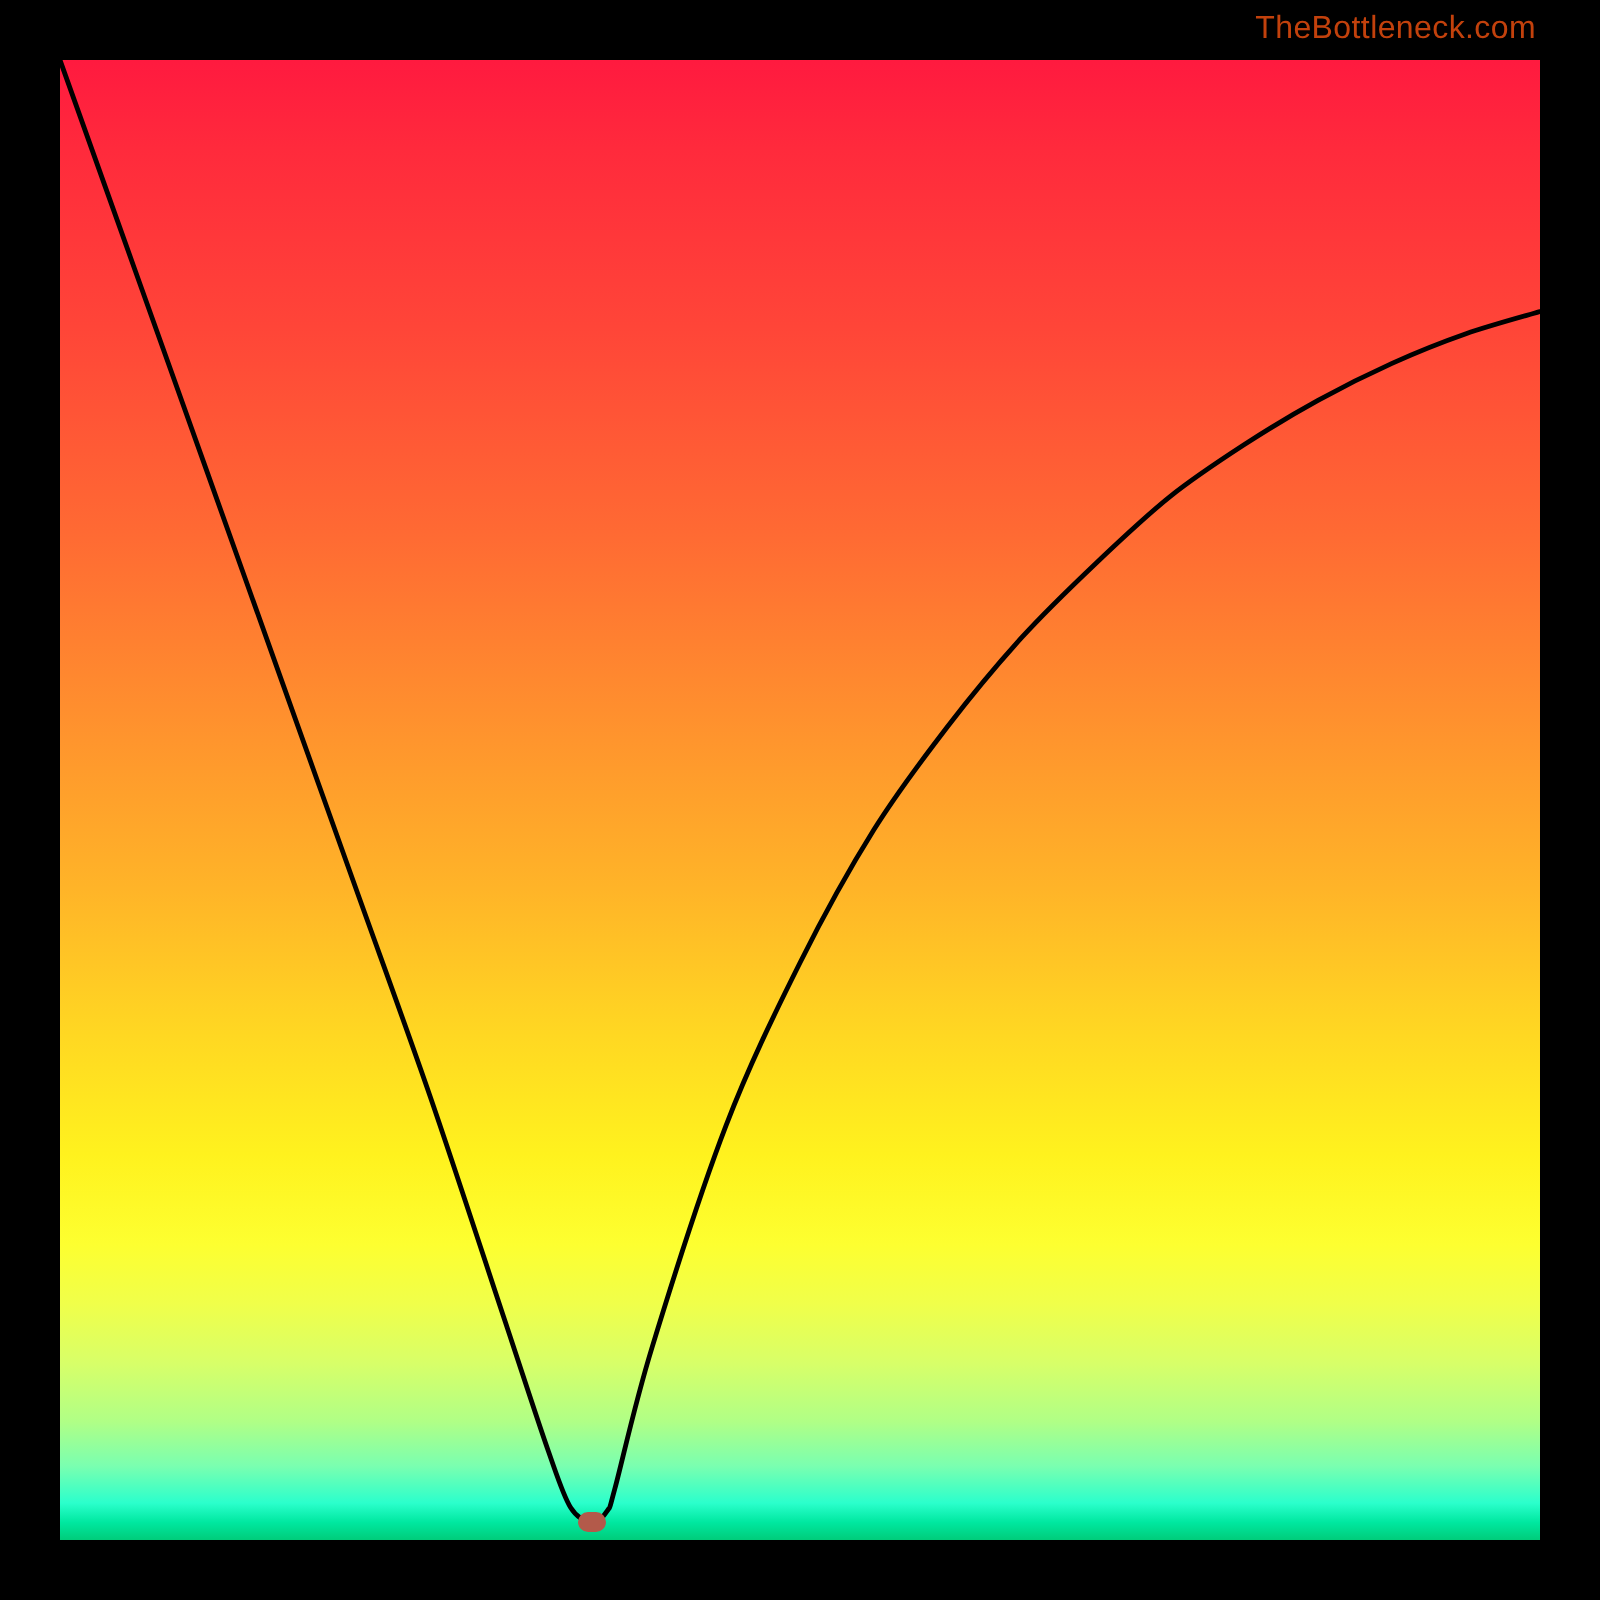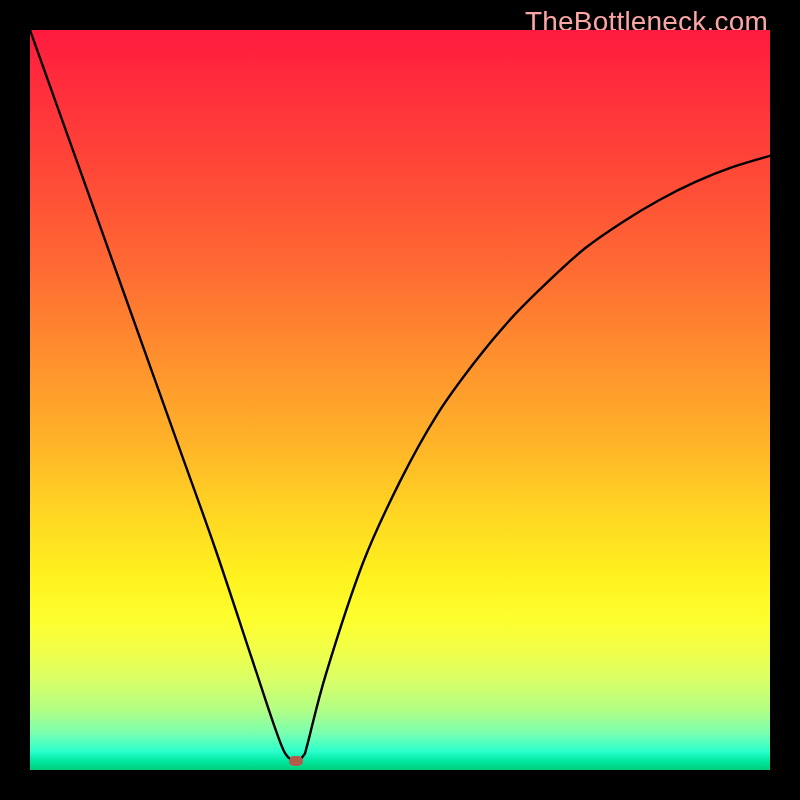--- a/index.html
+++ b/index.html
@@ -47,22 +47,22 @@
       #7affb0 95%,
       #2bffcc 97.5%,
       #00e8a0 98.8%,
       #00cc7a 100%
     );
   }
   .watermark {
     position: absolute;
     right: 32px;
     top: 6px;
-    color: #fca5a5;
-    font-size: 28px;
+    color: #c2410c;
+    font-size: 16px;
     letter-spacing: 0.2px;
     font-weight: 500;
     text-align: right;
   }
   .curve-svg {
     position: absolute;
     left: 0;
     top: 0;
     width: 740px;
     height: 740px;

